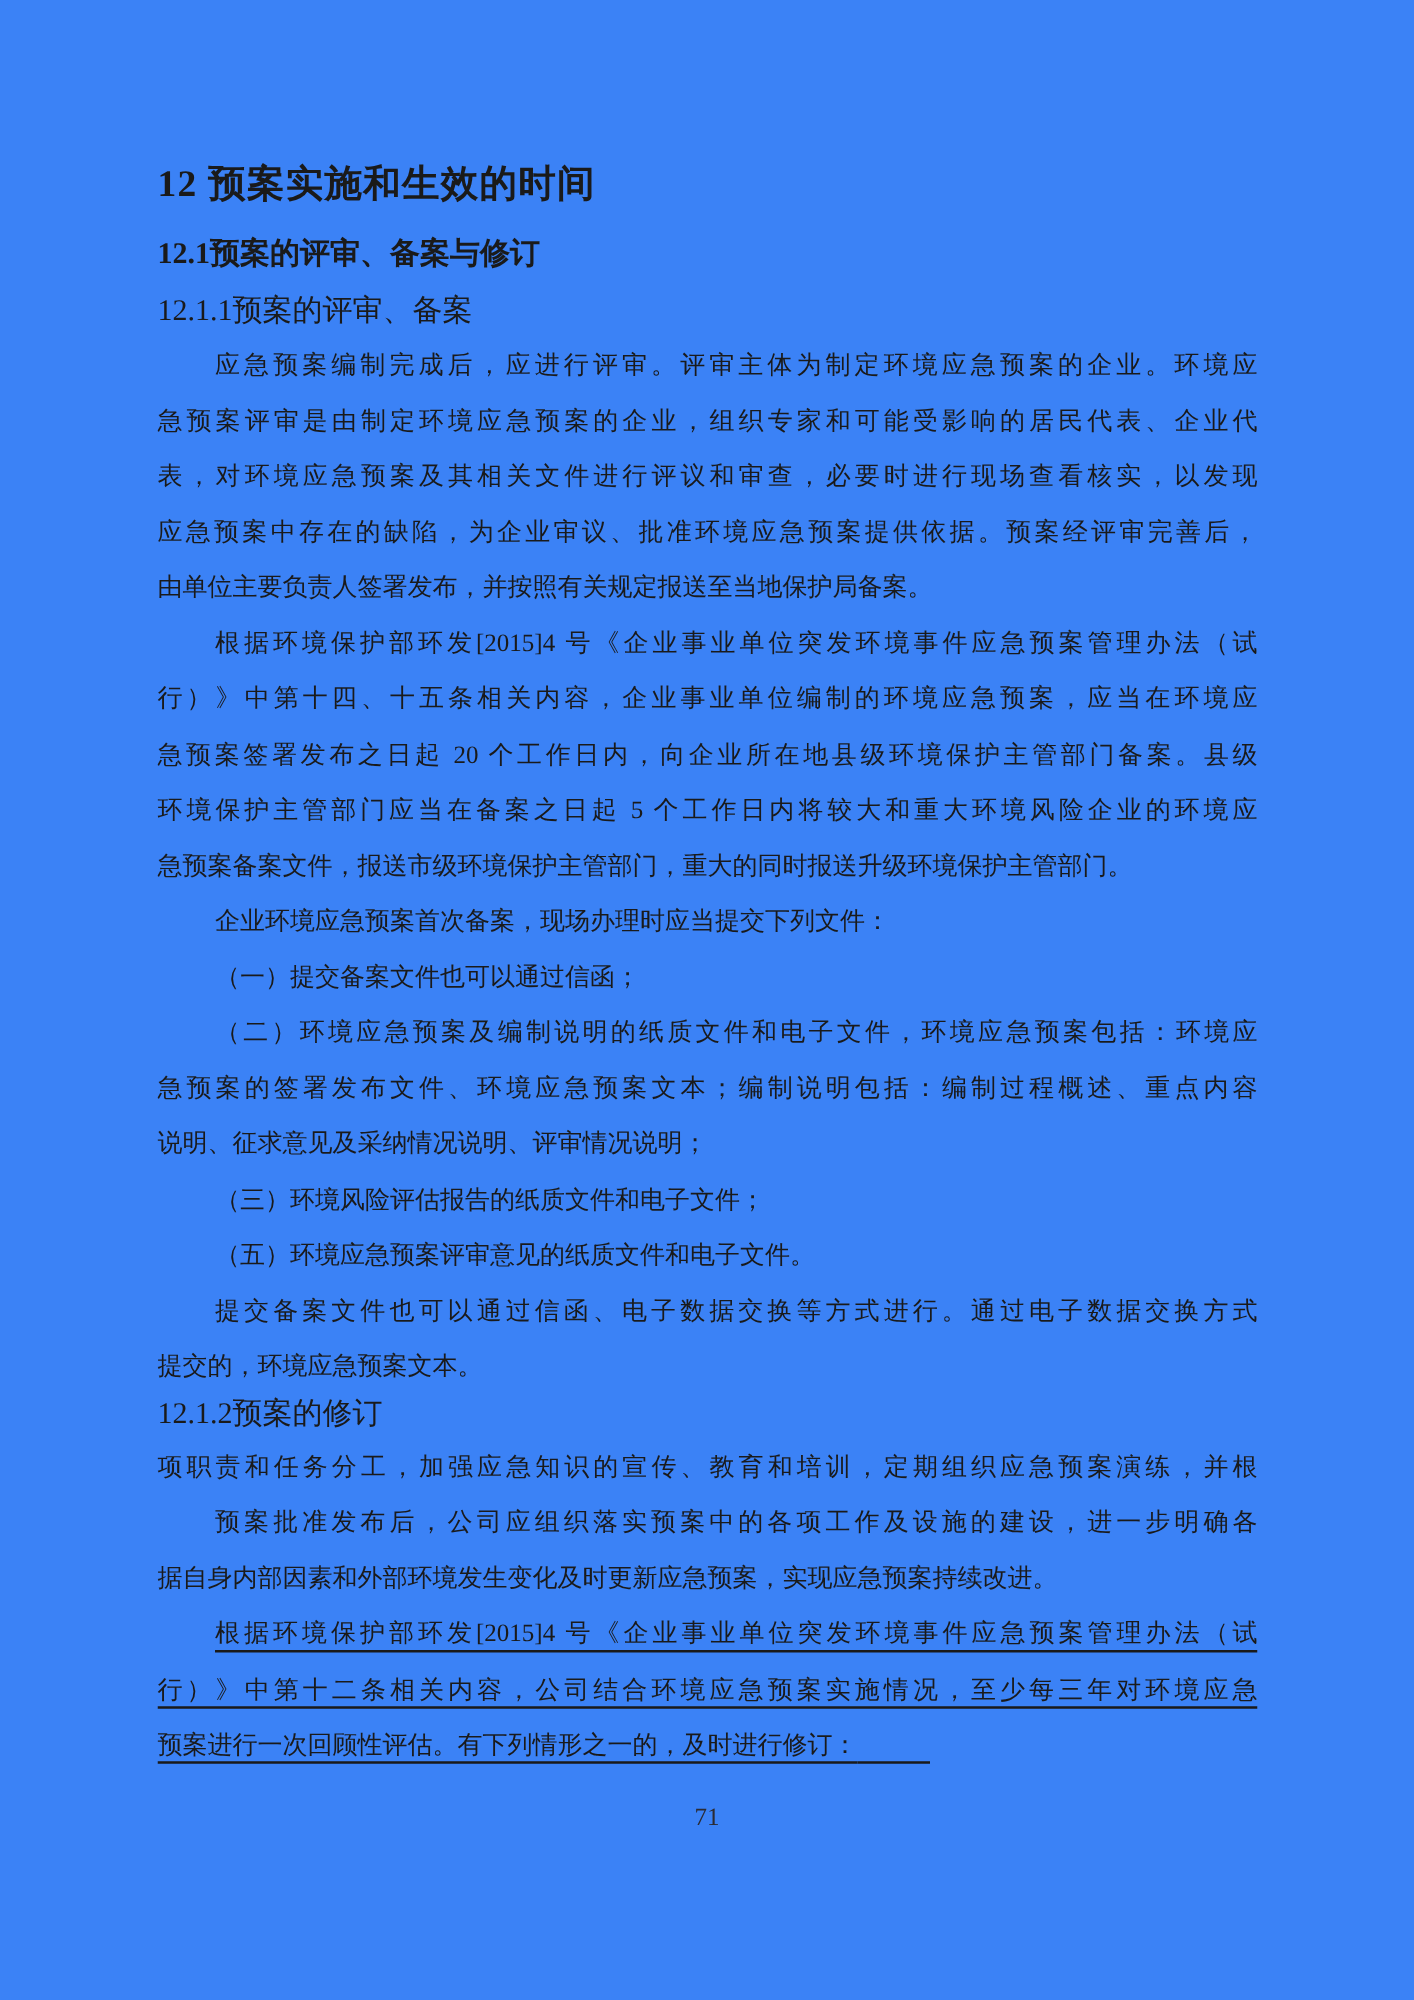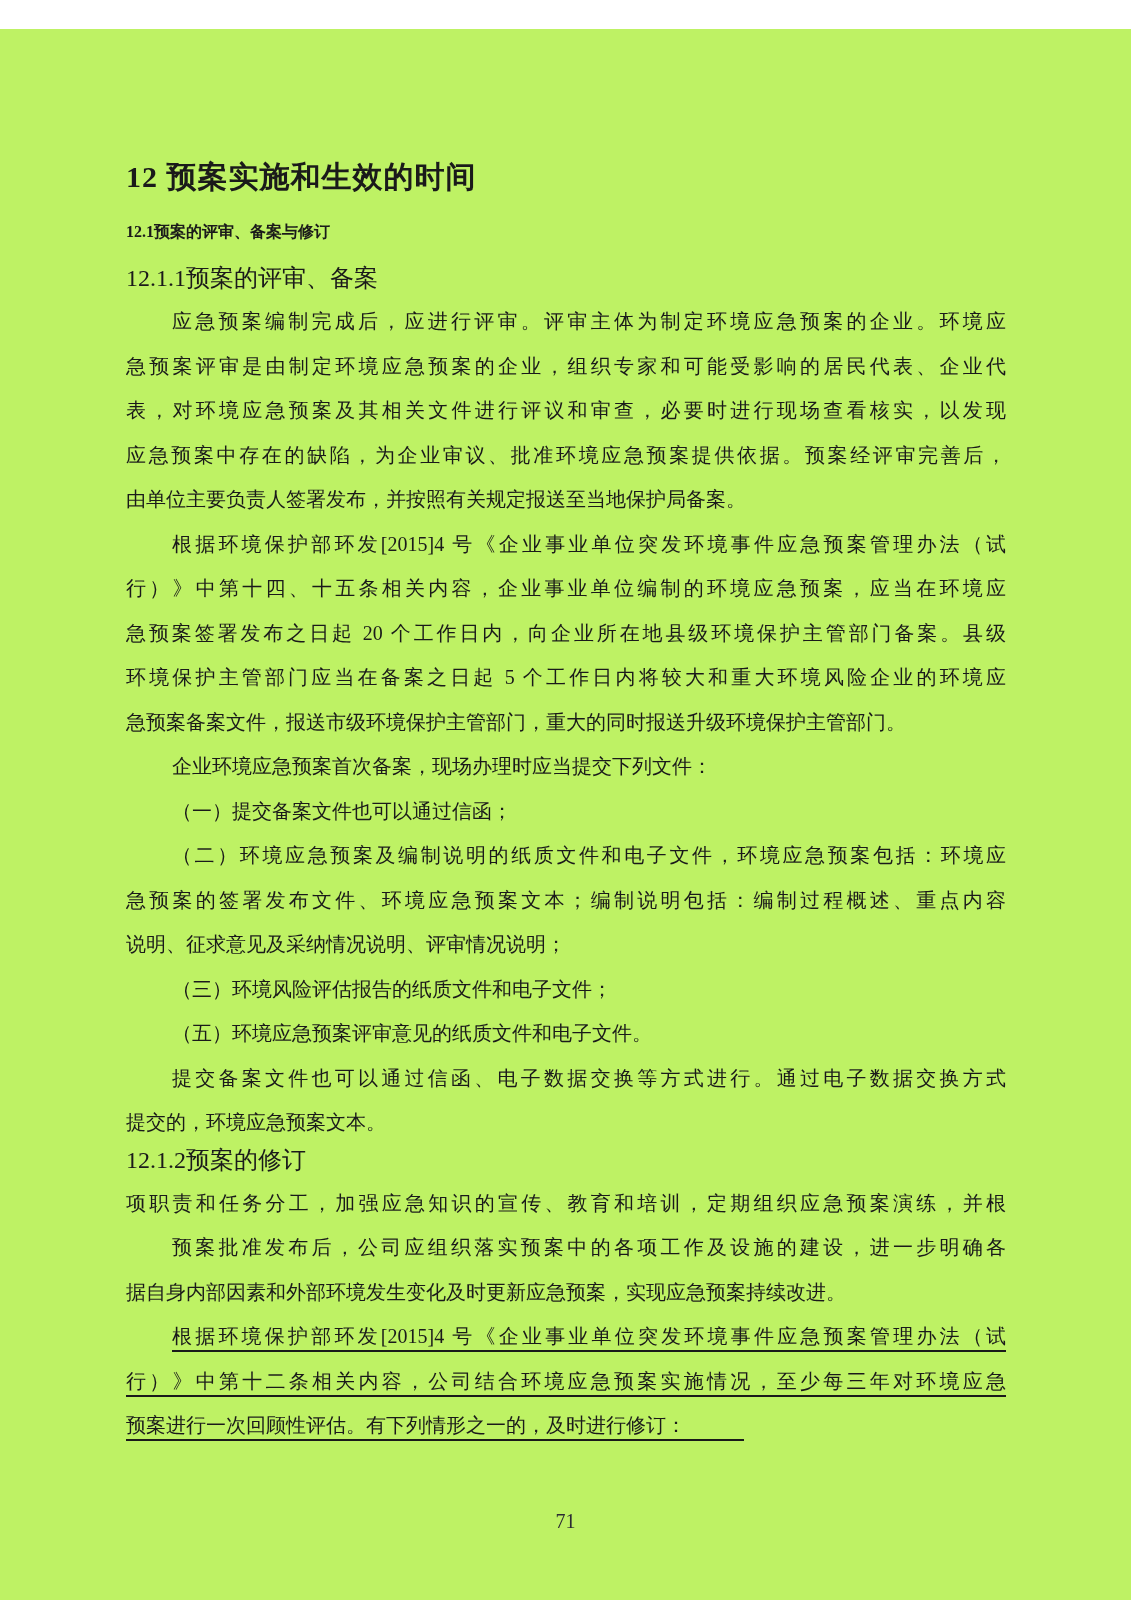--- a/index.html
+++ b/index.html
@@ -9,35 +9,34 @@
     height: 1600px;
     position: relative;
     overflow: hidden;
     font-family: "Liberation Serif", "DejaVu Serif", serif;
     color: #1a1a1a;
   }
   .page {
     position: absolute;
     inset: 0;
     padding: 128px 125px 0 126px;
-    background: #bef264;
-    margin-top: 29px;
+    background: #3b82f6;
   }
   .content { width: 880px; }
 
   .heading-1 {
     font-size: 30px;
     font-weight: bold;
     line-height: 40px;
     letter-spacing: 1px;
     margin-bottom: 20px;
     white-space: nowrap;
   }
   .heading-2 {
-    font-size: 16px;
+    font-size: 24px;
     font-weight: bold;
     line-height: 30px;
     margin-bottom: 16px;
     white-space: nowrap;
   }
   .heading-3 {
     font-size: 24px;
     font-weight: normal;
     line-height: 30px;
     margin-bottom: 6px;
@@ -67,21 +66,21 @@
     display: inline-block;
     width: 58px;
     height: 2px;
     background: currentColor;
     vertical-align: -9px;
   }
 
   .footer {
     position: absolute;
     left: 0;
-    top: 1478px;
+    top: 1440px;
     width: 1131px;
     text-align: center;
   }
   .pagenum {
     font-size: 20px;
     color: #2b2b33;
     line-height: 28px;
   }
 </style>
 </head>

